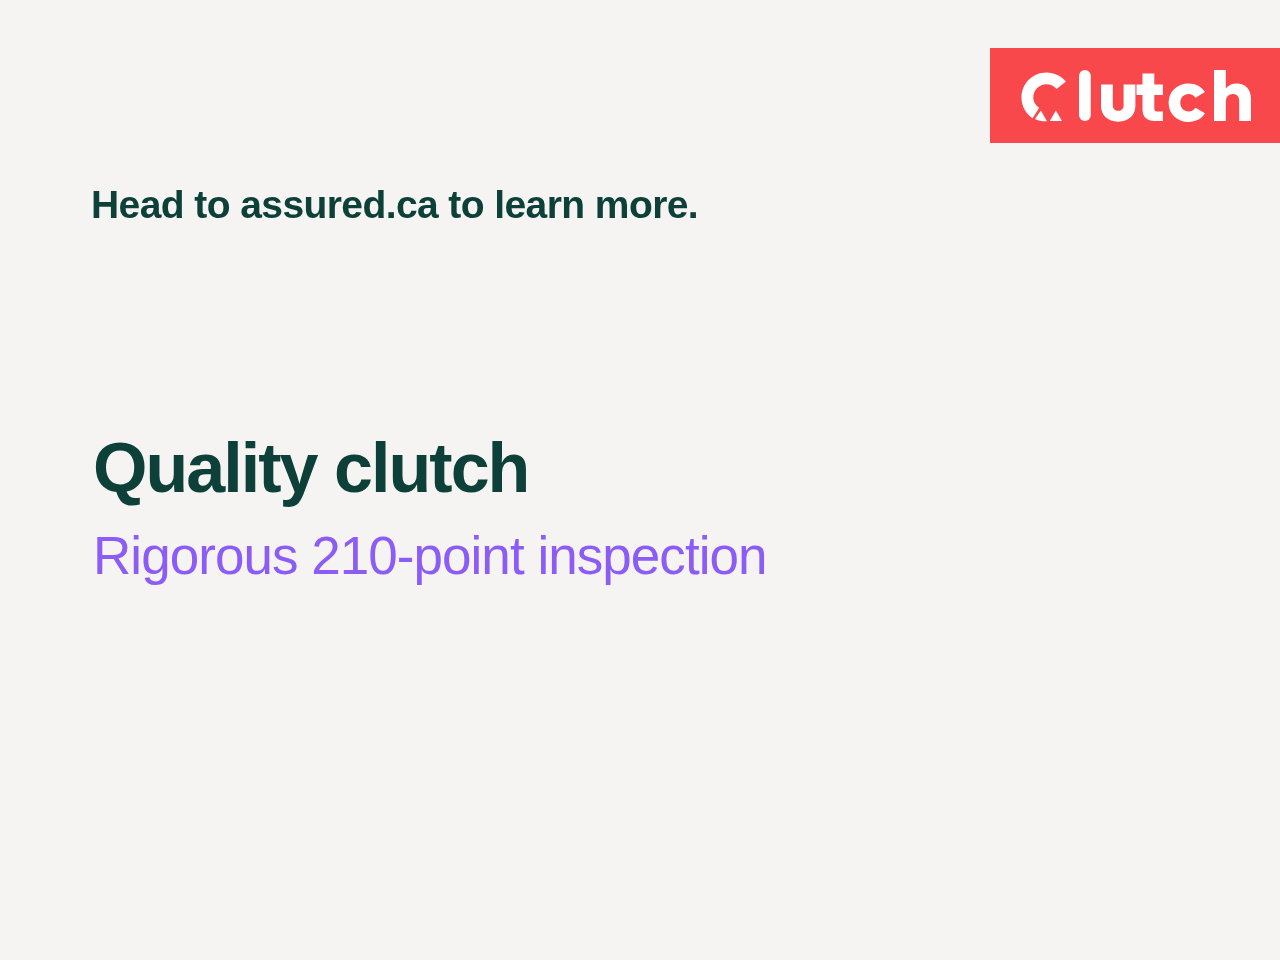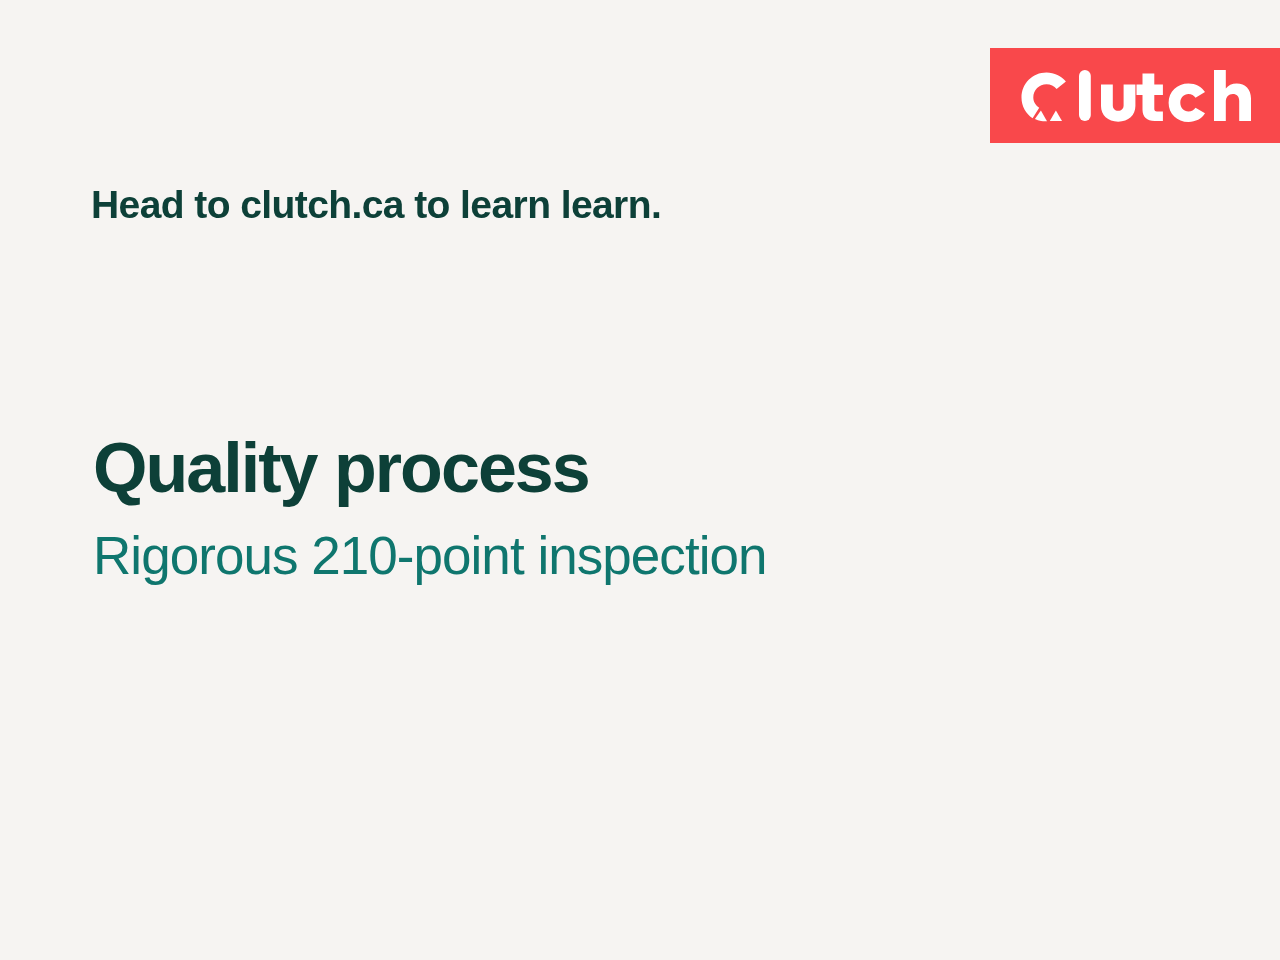--- a/index.html
+++ b/index.html
@@ -77,21 +77,21 @@
     color: #0d4038;
     white-space: nowrap;
   }
 
   .subhead {
     margin: 18px 0 0 0;
     font-size: 53px;
     font-weight: 400;
     letter-spacing: -0.018em;
     line-height: 1.22;
-    color: #0f766e;
+    color: #8b5cf6;
   }
   .subhead .subhead-line {
     display: block;
     white-space: nowrap;
   }
 </style>
 </head>
 <body>
 
 <div class="slide">
@@ -132,23 +132,23 @@
                    c0 -11.1 8.5 -19.3 19.9 -19.3 Z"></path>
 
           <path d="M198 5 h11.8 v18.6 c2.3 -3.3 6.1 -5.2 10.9 -5.2 c8.6 0 14.3 5.9 14.3 14.9
                    V56 h-11.8 V35.9 c0 -4.2 -2.5 -6.9 -6.4 -6.9 c-4.2 0 -7.0 3.0 -7.0 7.5
                    V56 H198 Z"></path>
         </g>
       </svg>
     </span>
   </div>
 
-  <div class="lead-line">Head to clutch.ca to learn learn.</div>
+  <div class="lead-line">Head to assured.ca to learn more.</div>
 
   <div class="copy-block">
-    <h1 class="headline">Quality process</h1>
+    <h1 class="headline">Quality clutch</h1>
 
     <p class="subhead">
       <span class="subhead-line">Rigorous 210-point inspection</span>
     </p>
   </div>
 
 </div>
 
 </body></html>

